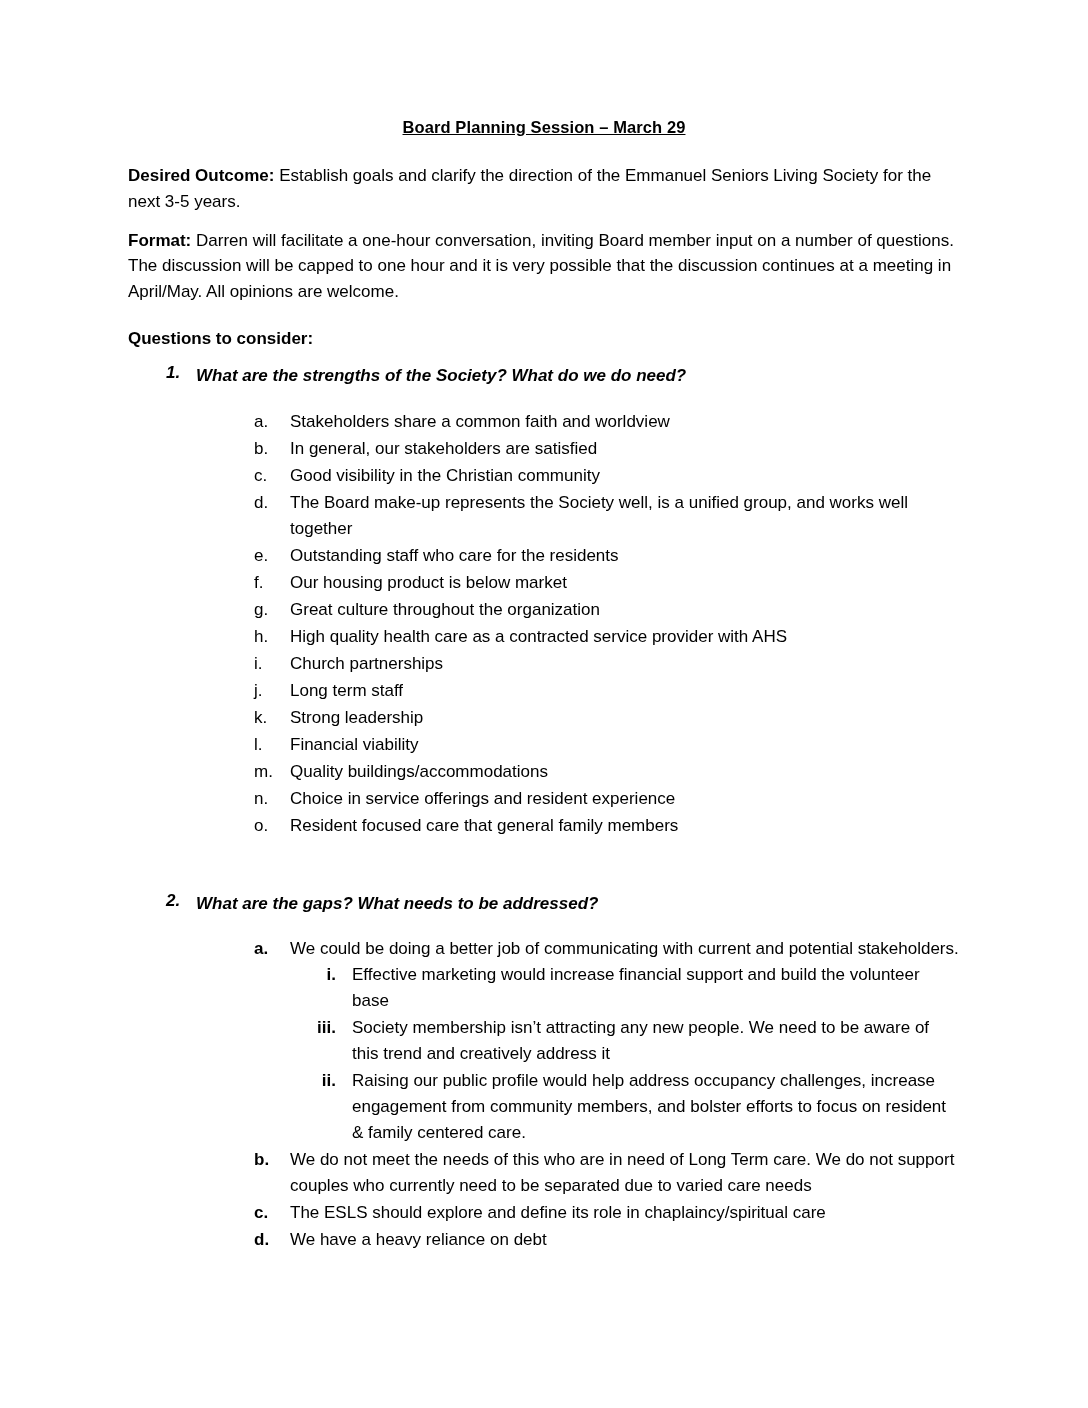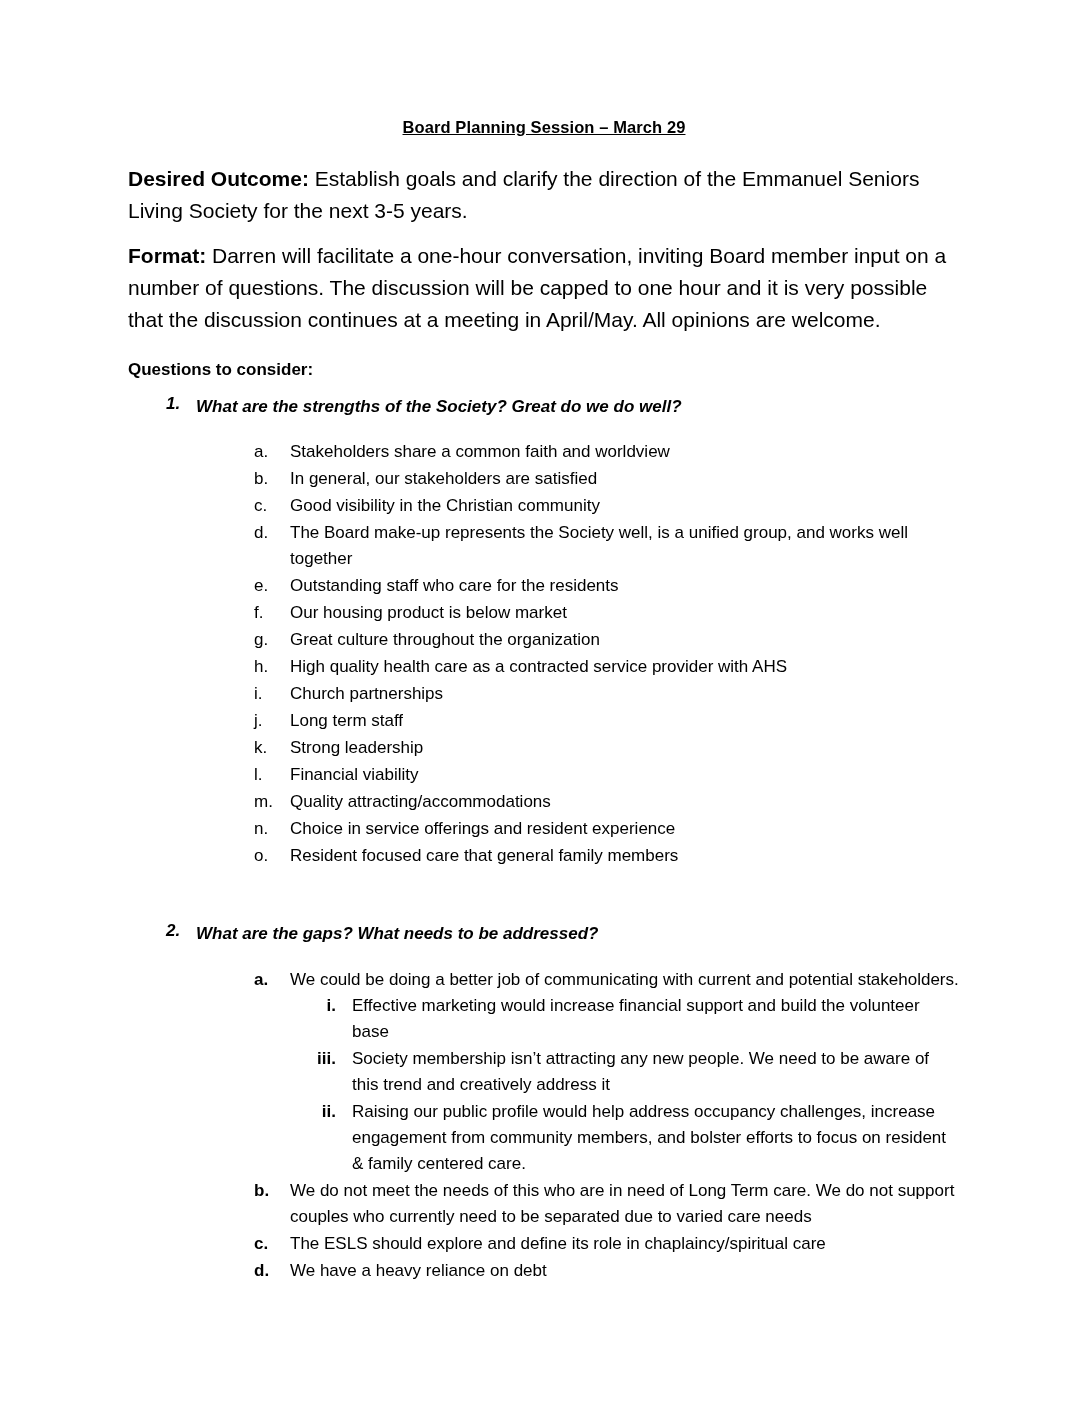--- a/index.html
+++ b/index.html
@@ -24,21 +24,21 @@
   }
   .doc-title {
     text-align: center;
     font-weight: bold;
     font-size: 16.5px;
     text-decoration: underline;
     letter-spacing: 0.1px;
     margin: 0 0 26px 0;
   }
   p.para {
-    font-size: 21px;
+    font-size: 17px;
     line-height: 1.52;
     margin: 0 4px 13px 0;
     text-align: left;
   }
   p.para .lead {
     font-weight: bold;
   }
   .questions-head {
     font-size: 17px;
     font-weight: bold;
@@ -133,36 +133,36 @@
   <p class="para"><span class="lead">Desired Outcome:</span><span> Establish goals and clarify the direction of the Emmanuel Seniors Living Society for the next 3-5 years.</span></p>
 
   <p class="para"><span class="lead">Format:</span><span> Darren will facilitate a one-hour conversation, inviting Board member input on a number of questions.  The discussion will be capped to one hour and it is very possible that the discussion continues at a meeting in April/May.  All opinions are welcome.</span></p>
 
   <div class="questions-head">Questions to consider:</div>
 
   <ol class="lvl1">
 
     <li>
       <span class="marker">1.</span>
-      <div class="q-text">What are the strengths of the Society?  Great do we do well?</div>
+      <div class="q-text">What are the strengths of the Society?  What do we do need?</div>
 
       <ol class="lvl2">
         <li><span class="marker">a.</span><span>Stakeholders share a common faith and worldview</span></li>
         <li><span class="marker">b.</span><span>In general, our stakeholders are satisfied</span></li>
         <li><span class="marker">c.</span><span>Good visibility in the Christian community</span></li>
         <li><span class="marker">d.</span><span>The Board make-up represents the Society well, is a unified group, and works well together</span></li>
         <li><span class="marker">e.</span><span>Outstanding staff who care for the residents</span></li>
         <li><span class="marker">f.</span><span>Our housing product is below market</span></li>
         <li><span class="marker">g.</span><span>Great culture throughout the organization</span></li>
         <li><span class="marker">h.</span><span>High quality health care as a contracted service provider with AHS</span></li>
         <li><span class="marker">i.</span><span>Church partnerships</span></li>
         <li><span class="marker">j.</span><span>Long term staff</span></li>
         <li><span class="marker">k.</span><span>Strong leadership</span></li>
         <li><span class="marker">l.</span><span>Financial viability</span></li>
-        <li><span class="marker">m.</span><span>Quality attracting/accommodations</span></li>
+        <li><span class="marker">m.</span><span>Quality buildings/accommodations</span></li>
         <li><span class="marker">n.</span><span>Choice in service offerings and resident experience</span></li>
         <li><span class="marker">o.</span><span>Resident focused care that general family members</span></li>
       </ol>
     </li>
 
     <li class="gap-block">
       <span class="marker">2.</span>
       <div class="q-text">What are the gaps?  What needs to be addressed?</div>
 
       <ol class="lvl2 bold-markers">

